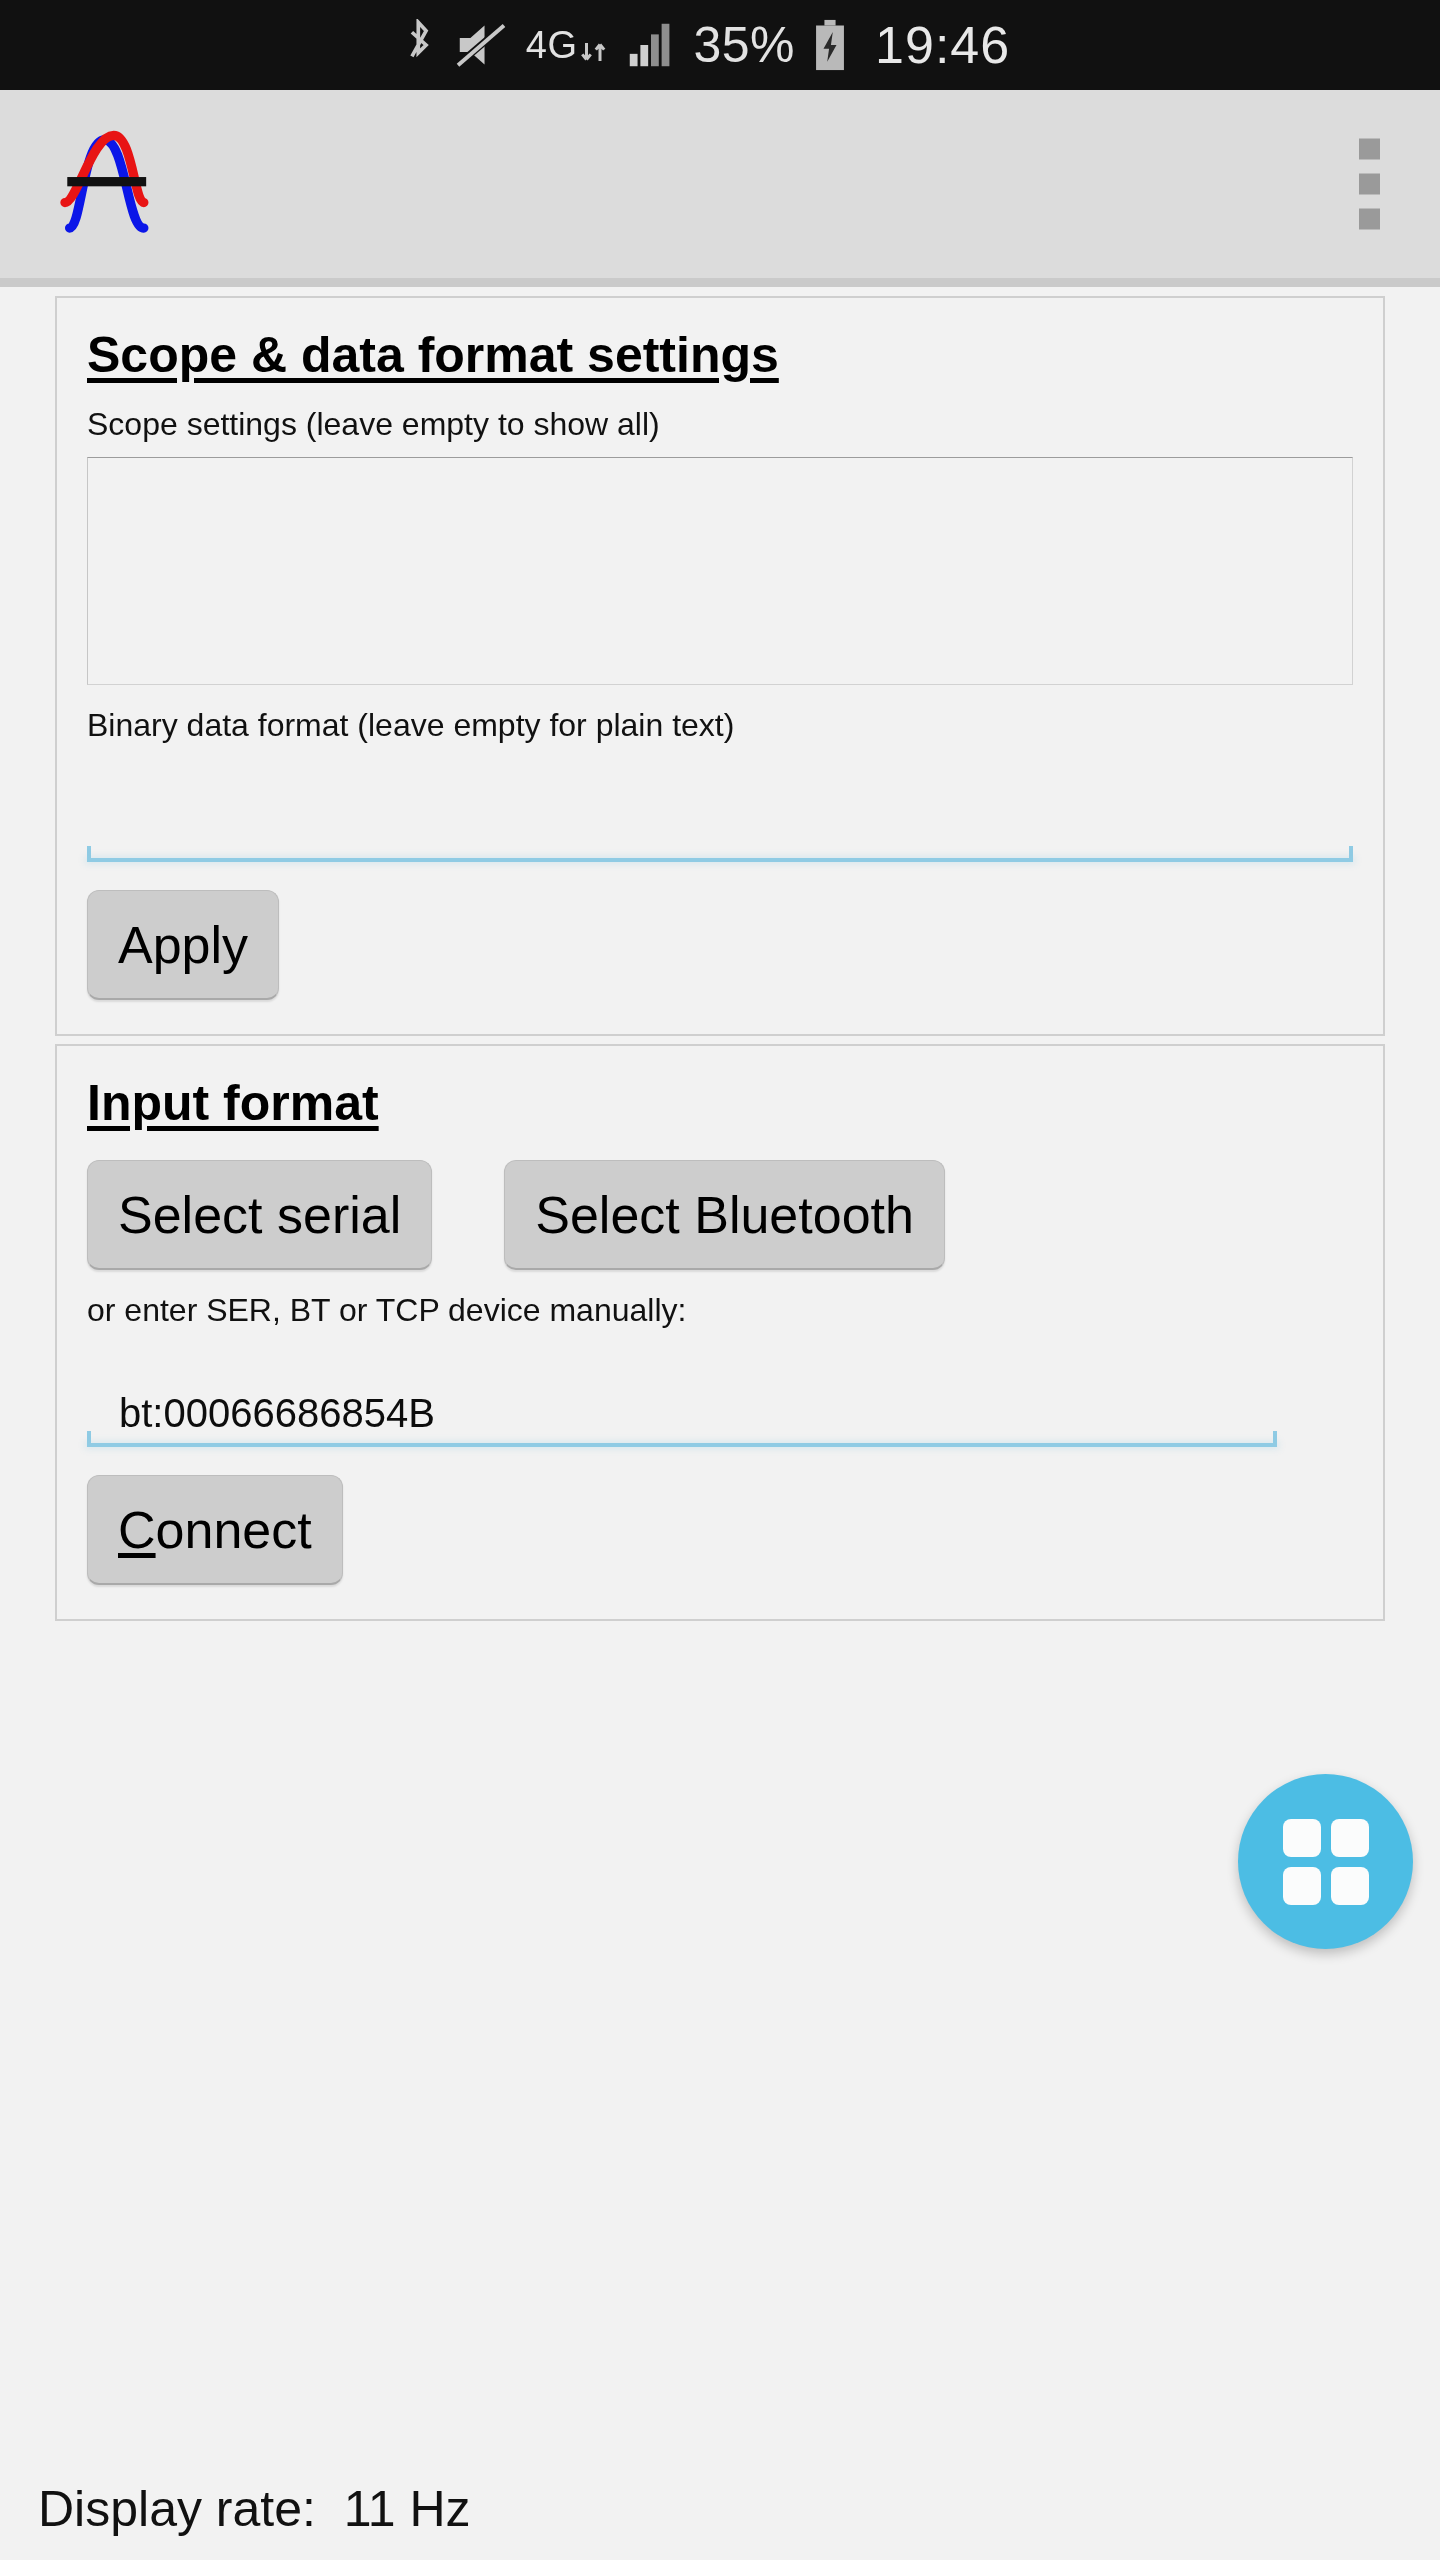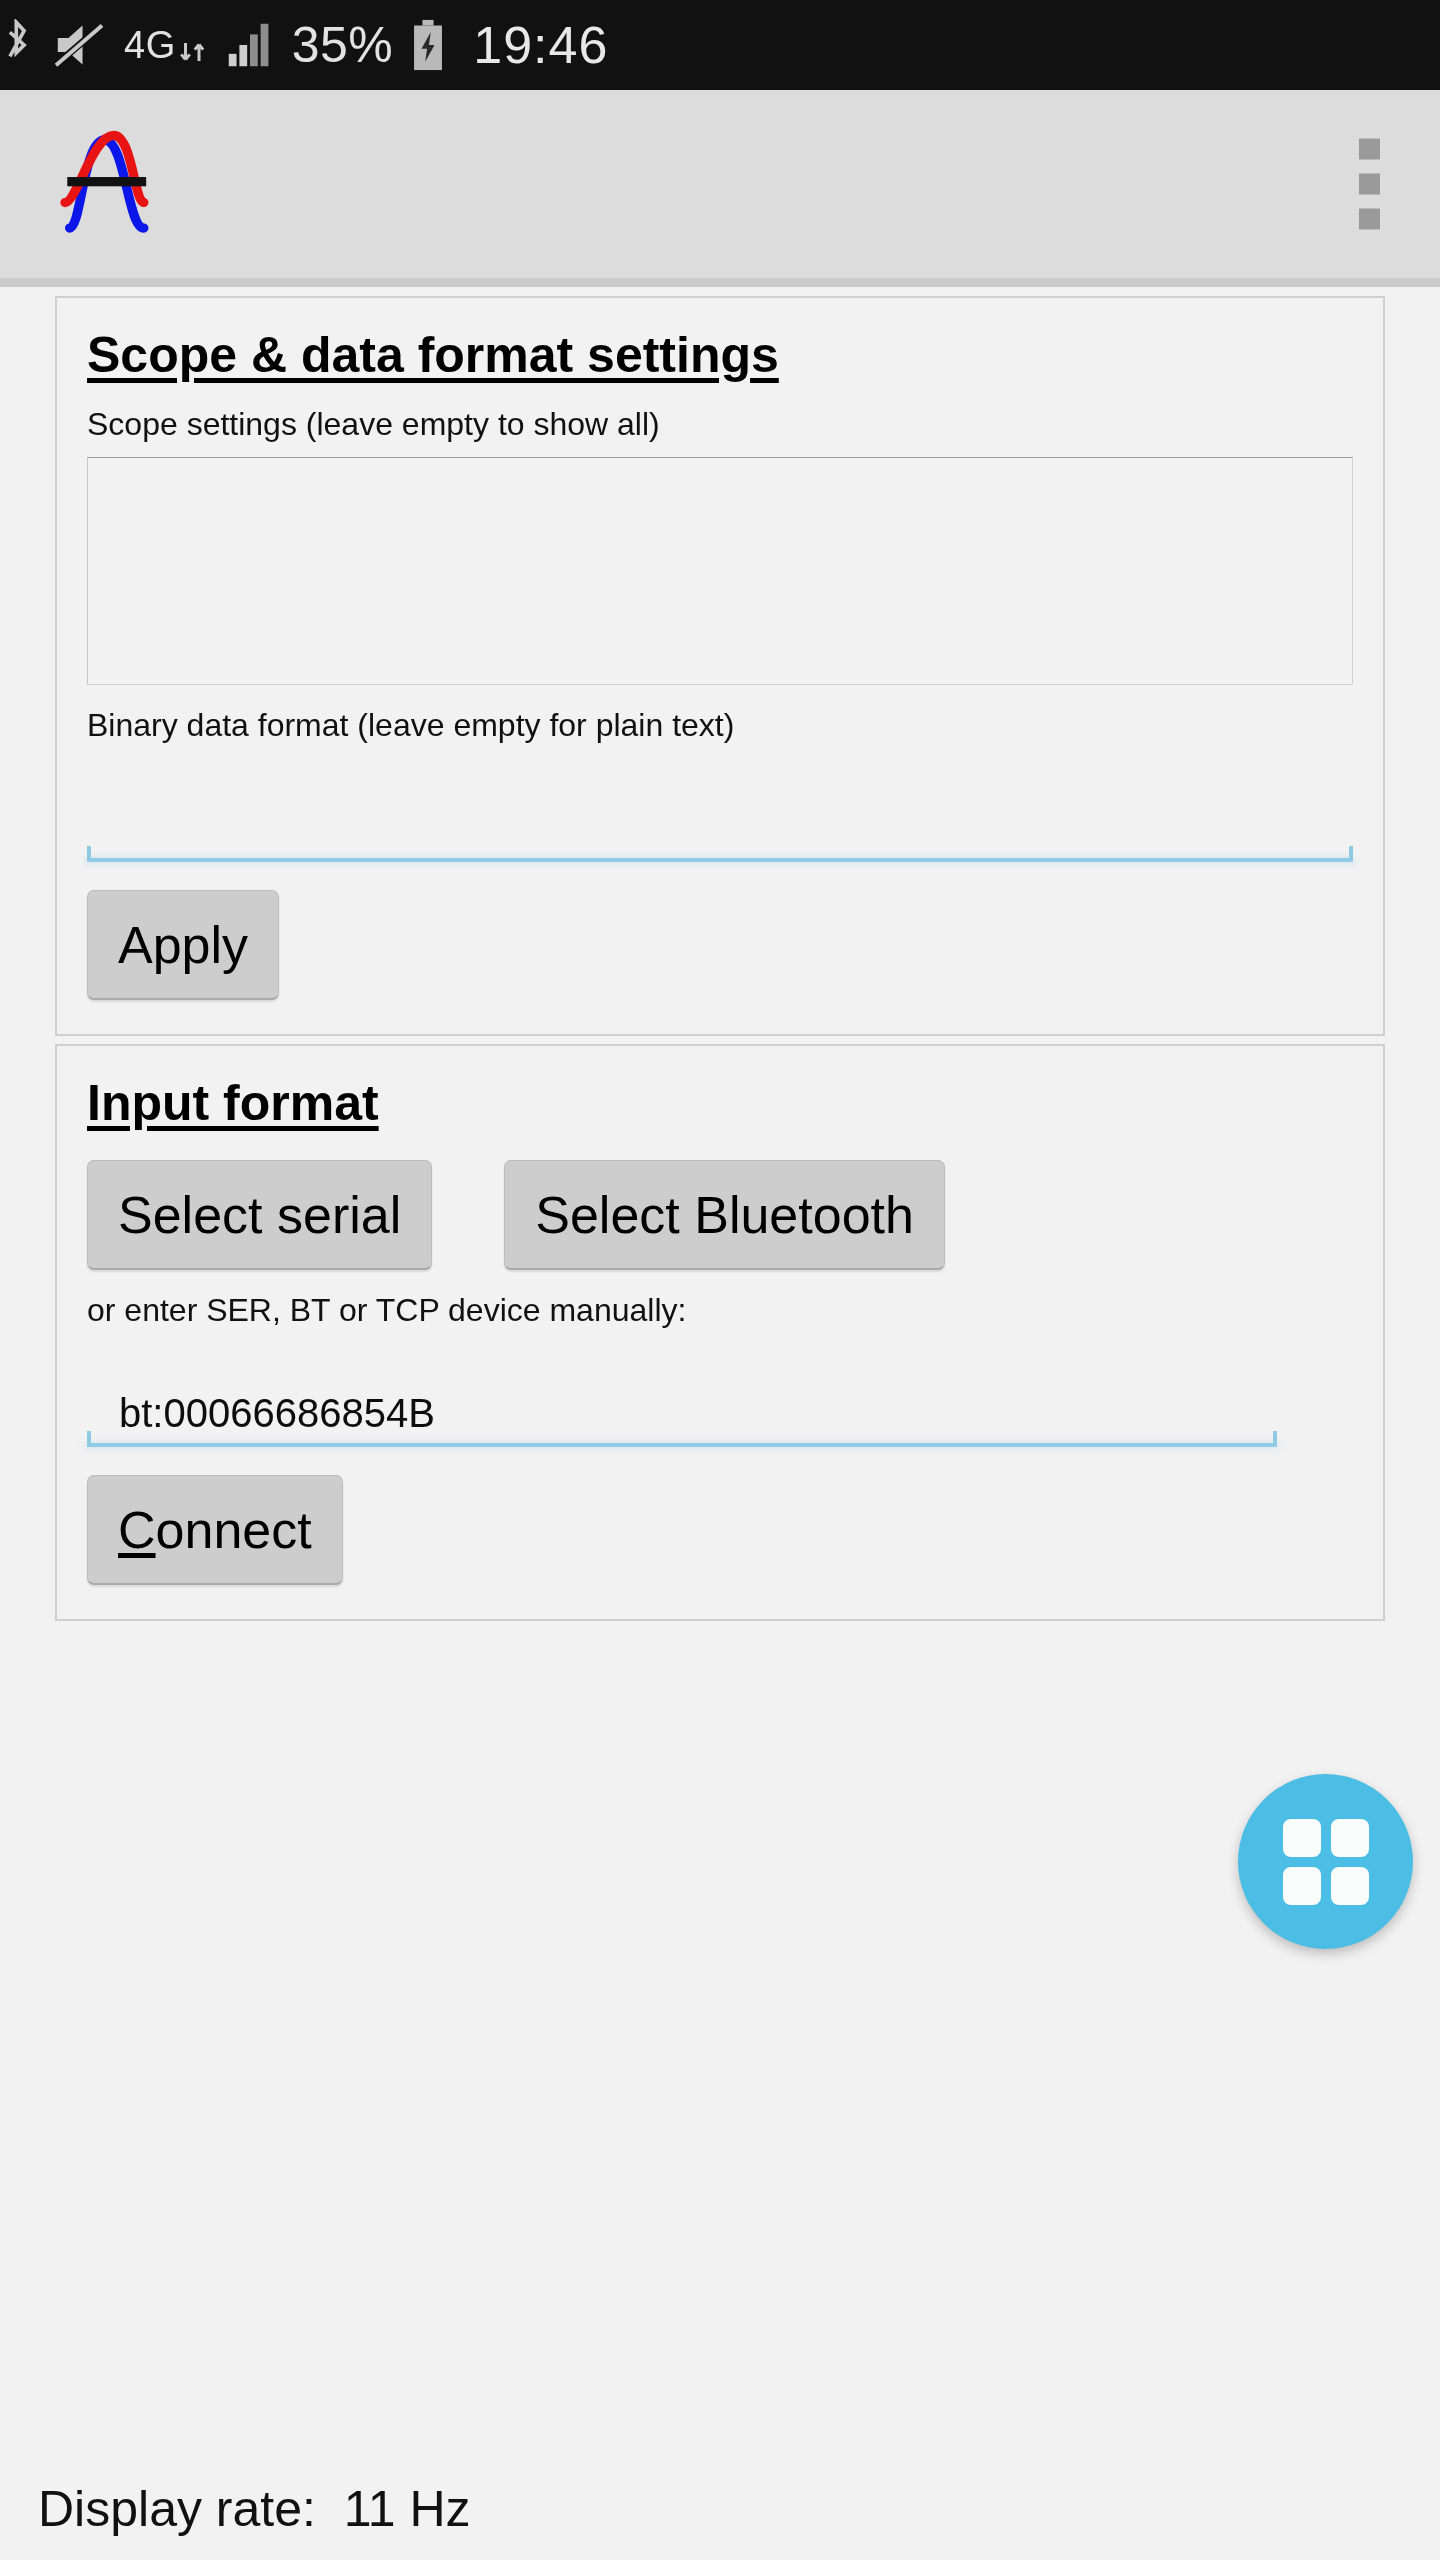--- a/index.html
+++ b/index.html
@@ -21,21 +21,21 @@
 
   
   .status-bar {
     position: absolute;
     top: 0; left: 0;
     width: 1440px;
     height: 90px;
     background: #111111;
     display: flex;
     align-items: center;
-    justify-content: flex-start;
+    justify-content: center;
     padding-right: 28px;
     gap: 18px;
   }
   .sb-icon {
     display: flex;
     align-items: center;
     justify-content: center;
     color: #c8c8c8;
   }
   .sb-text {
@@ -176,21 +176,21 @@
   }
 
   
   .btn {
     display: inline-flex;
     align-items: center;
     justify-content: center;
     background: #cdcdcd;
     border: 1px solid #bdbdbd;
     border-bottom: 2px solid #a9a9a9;
-    border-radius: 7px;
+    border-radius: 12px;
     color: #000;
     font-size: 52px;
     font-family: "Liberation Sans", sans-serif;
     padding: 0 30px;
     height: 110px;
     line-height: 1;
     box-shadow: 0 2px 2px rgba(0,0,0,0.10);
   }
   .btn .mnemonic { text-decoration: underline; text-underline-offset: 5px; }
 

